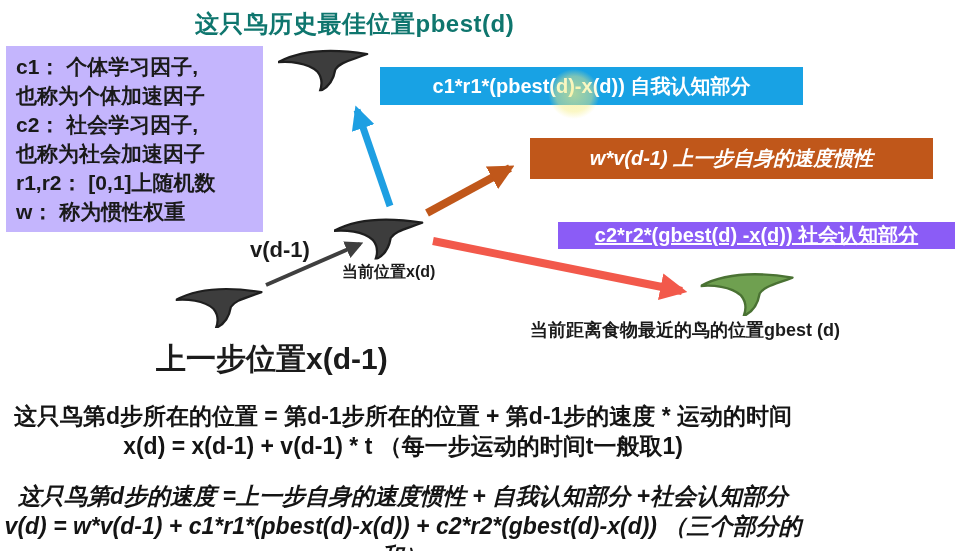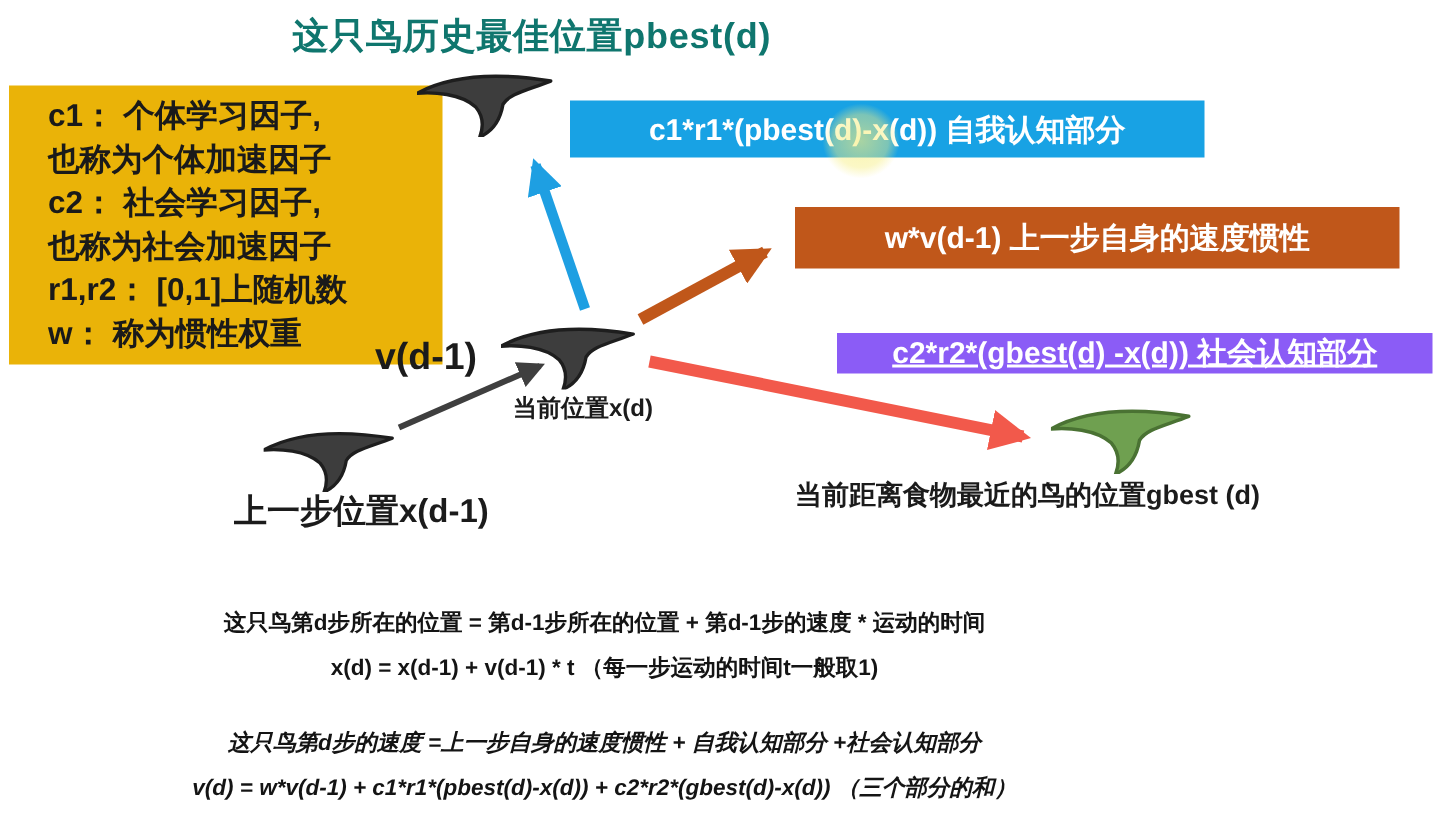--- a/index.html
+++ b/index.html
@@ -4,41 +4,41 @@
 <style>
   html,body{margin:0;padding:0;background:#fff;}
   #canvas{
     position:relative;width:969px;height:551px;background:#ffffff;overflow:hidden;
     font-family:"Liberation Sans","DejaVu Sans",sans-serif;color:#1c1c1c;
   }
   .abs{position:absolute;}
   
   #title{left:195px;top:8px;font-size:24px;font-weight:600;letter-spacing:0.5px;color:#0f766e;white-space:nowrap;}
   
-  #legend{left:6px;top:46px;width:237px;height:174px;background:#eab308;padding:6px 26px;
-          font-size:21px;line-height:29px;font-weight:600;color:#1a1a1a;white-space:nowrap;margin-top:11px;}
+  #legend{left:6px;top:46px;width:237px;height:174px;background:#c4b5fd;padding:6px 10px;
+          font-size:21px;line-height:29px;font-weight:600;color:#1a1a1a;white-space:nowrap;}
   .legend-line{display:block;}
   
   .fbox{display:flex;align-items:center;justify-content:center;color:#ffffff;
         font-weight:bold;font-size:20px;white-space:nowrap;}
   #cognitive-box{left:380px;top:67px;width:423px;height:38px;background:#18A2E4;}
-  #inertia-box{left:530px;top:138px;width:403px;height:41px;background:#C0571A;}
+  #inertia-box{left:530px;top:138px;width:403px;height:41px;background:#C0571A;font-style:italic;}
   #social-box{left:558px;top:222px;width:397px;height:27px;background:#8b5cf6;text-decoration:underline;}
   
   #highlight{left:541px;top:62px;width:66px;height:64px;border-radius:50%;
              background:radial-gradient(closest-side,rgba(246,238,128,0.65),rgba(246,238,128,0.45) 55%,rgba(246,238,128,0) 78%);
              z-index:6;pointer-events:none;}
   
   .dlabel{font-weight:600;color:#1b1b1b;white-space:nowrap;}
-  #velocity-label{left:250px;top:224px;font-size:25px;}
+  #velocity-label{left:250px;top:237px;font-size:22px;}
   #current-pos-label{left:342px;top:262px;font-size:16px;}
-  #previous-pos-label{left:156px;top:326px;font-size:22px;}
+  #previous-pos-label{left:156px;top:339px;font-size:30px;}
   #gbest-label{left:530px;top:318px;font-size:18px;}
   
-  .eqblock{left:0;width:806px;text-align:center;font-size:15px;line-height:30px;font-weight:600;color:#141414;}
+  .eqblock{left:0;width:806px;text-align:center;font-size:23px;line-height:30px;font-weight:600;color:#141414;}
   #eq-position{top:401px;}
   #eq-velocity{top:481px;font-style:italic;}
   
   #arrows{left:0;top:0;z-index:4;pointer-events:none;}
   .bird{z-index:3;}
   .dark-bird-path{fill:#3D3D3D;stroke:#1e1e1e;stroke-width:2.5;stroke-linejoin:round;}
   .green-bird-path{fill:#6FA050;stroke:#4A7233;stroke-width:2.5;stroke-linejoin:round;}
   .arrow-black{stroke:#3f3f3f;stroke-width:4;}
   .arrow-blue{stroke:#1E9FE2;stroke-width:7;}
   .arrow-orange{stroke:#C0571A;stroke-width:8;}

